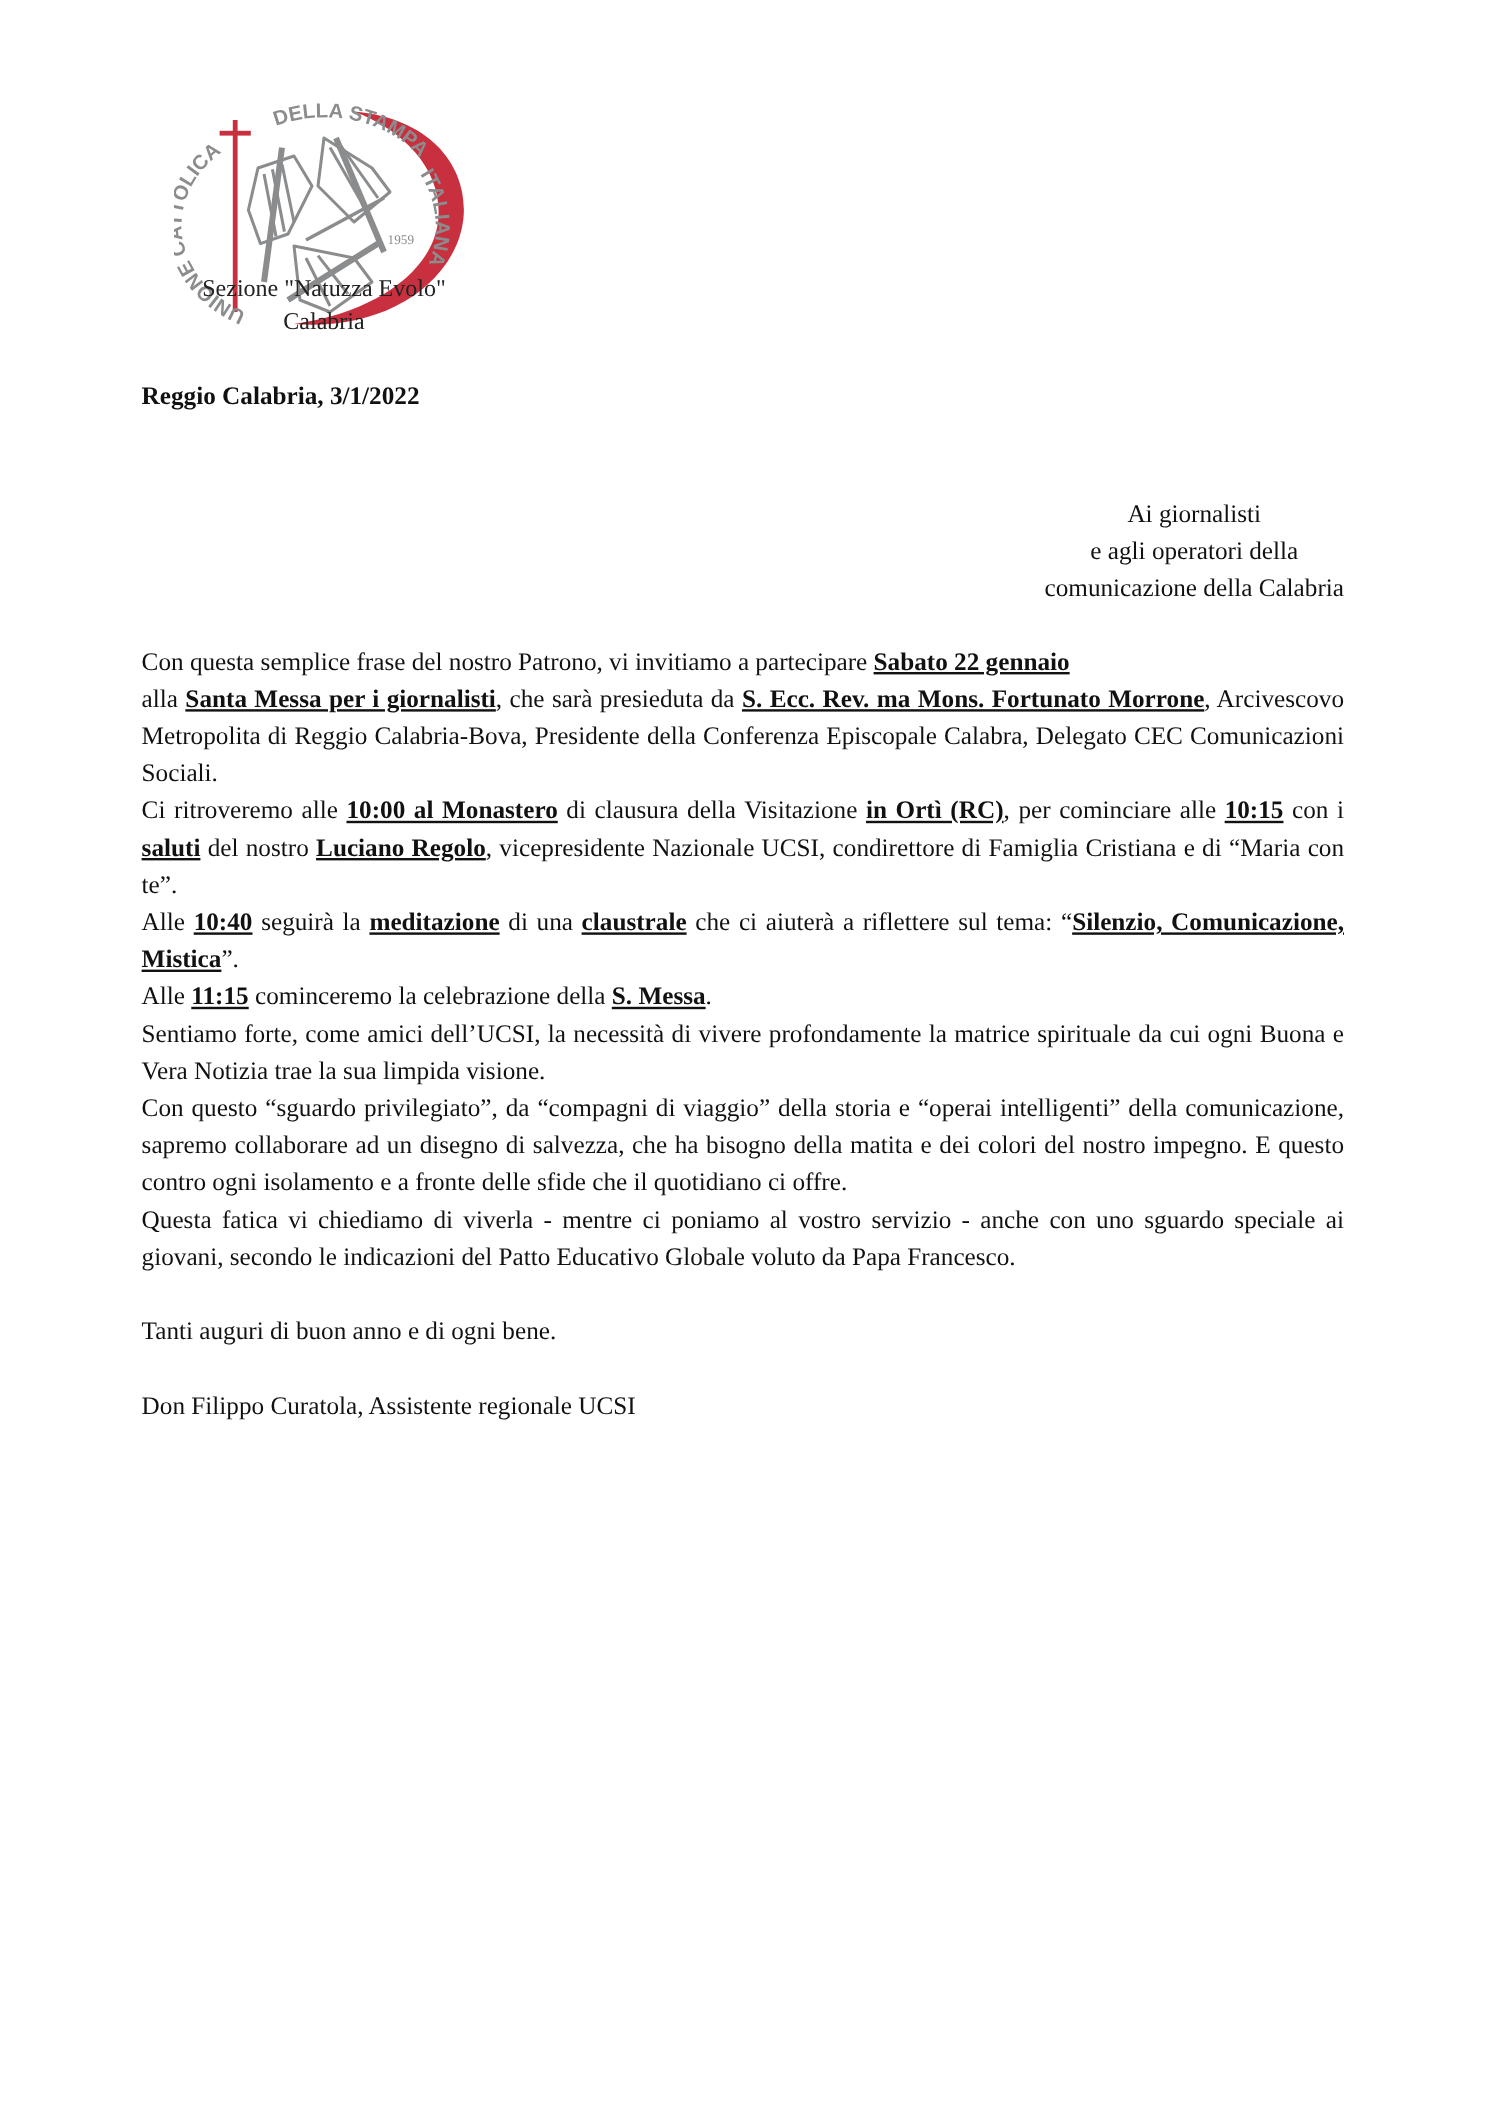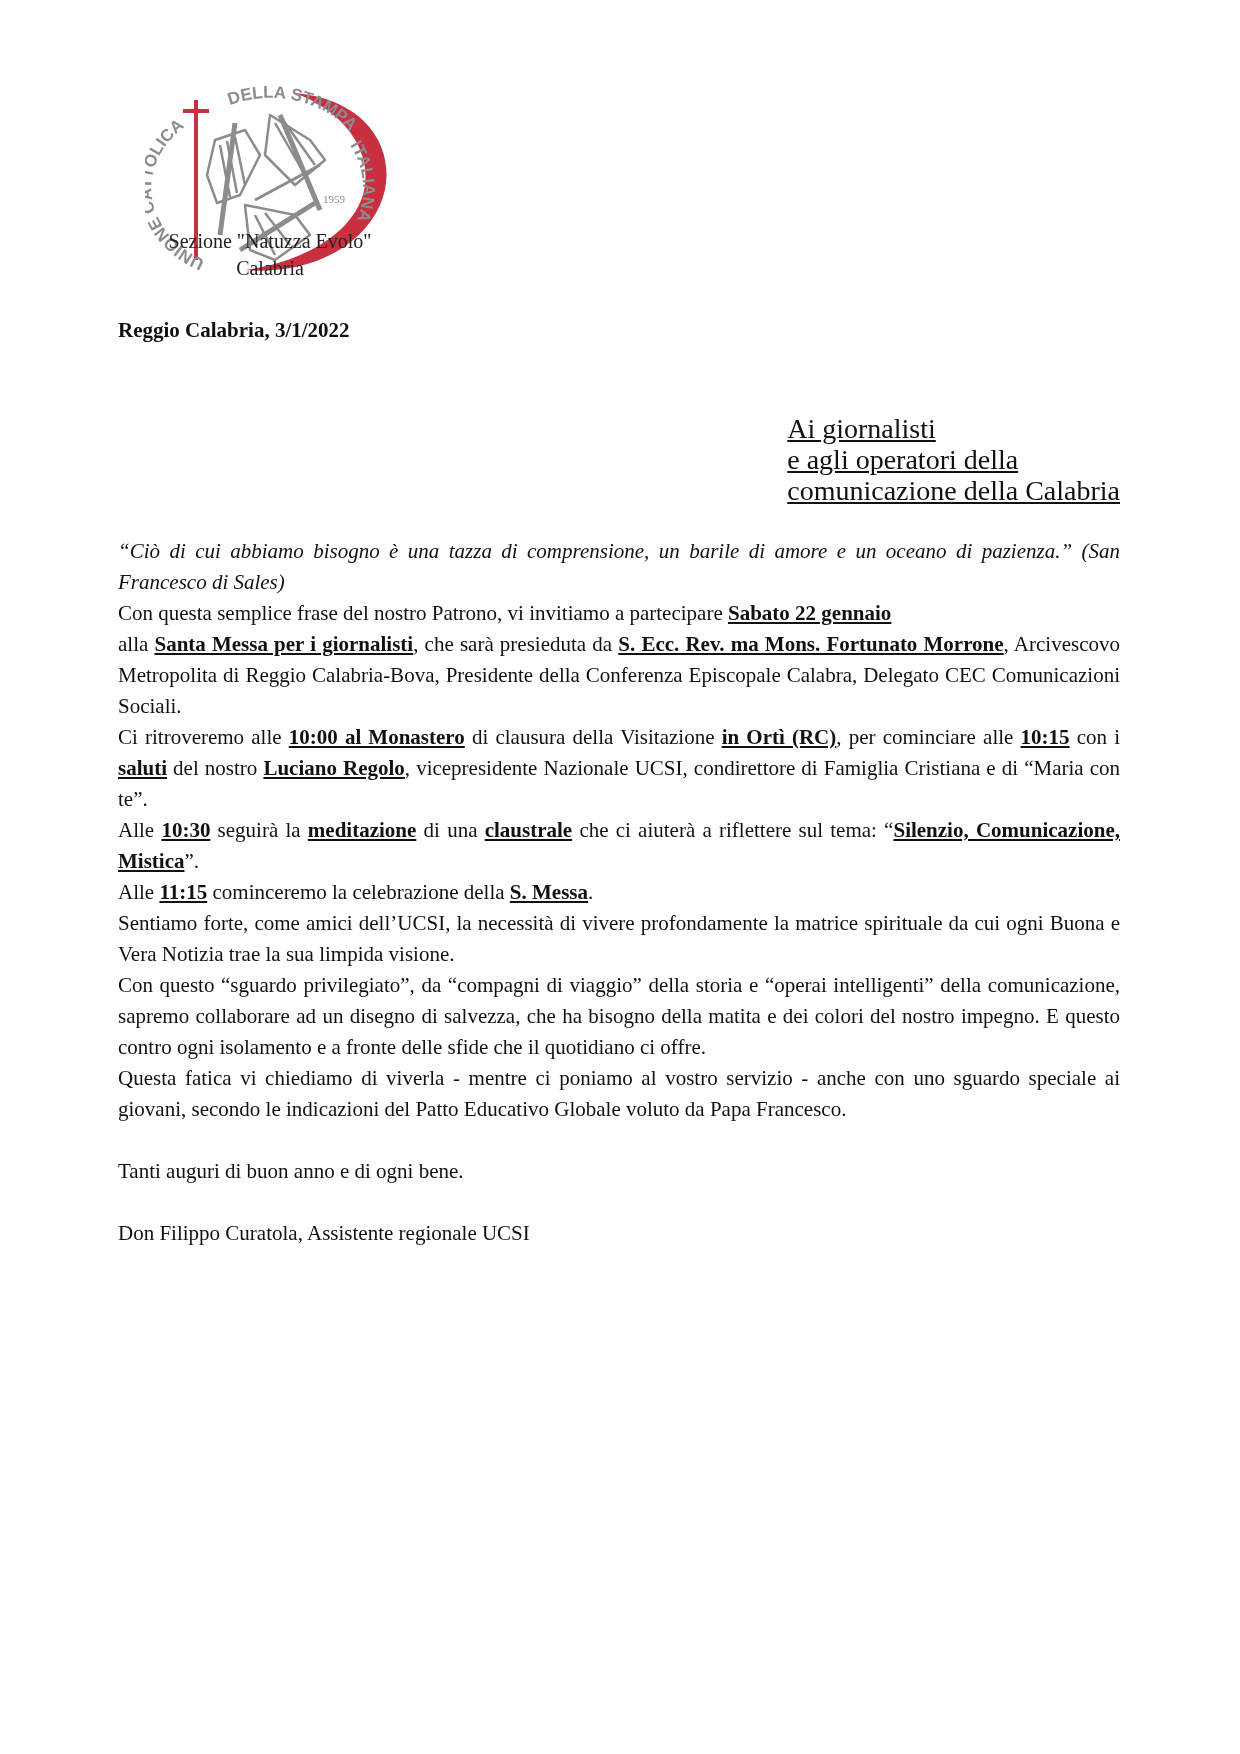--- a/index.html
+++ b/index.html
@@ -2,22 +2,22 @@
 <html><head>
 <meta charset="utf-8">
 <style>
   html, body { margin:0; padding:0; background:#ffffff; }
   body { width:1240px; height:1754px; position:relative; overflow:hidden;
          font-family:"Liberation Serif", "DejaVu Serif", serif; color:#111; }
   .logo { position:absolute; left:145px; top:85px; width:250px; height:200px; }
   .section-name { position:absolute; left:120px; width:300px; text-align:center;
                   font-size:20px; color:#222; line-height:27px; }
   .date { position:absolute; left:118px; top:318px; font-size:21px;font-weight:bold; }
-  .addressee { position:absolute; right:120px; top:413px; text-align:left;
-               font-size:28px; line-height:31px;text-decoration:underline; }
+  .addressee { position:absolute; right:120px; top:413px; text-align:center;
+               font-size:21px; line-height:31px; }
   .body { position:absolute; left:118px; width:1002px; top:536px;
           font-size:21px; line-height:31px; text-align:justify; }
   .body p { margin:0; }
   .body .gap { height:31px; }
   b { font-weight:bold;text-decoration:underline; }
   i { font-style:italic; }
 </style>
 </head>
 <body>
 
@@ -63,24 +63,23 @@
 
 <div class="date">Reggio Calabria, 3/1/2022</div>
 
 <div class="addressee">
   <div>Ai giornalisti</div>
   <div>e agli operatori della</div>
   <div>comunicazione della Calabria</div>
 </div>
 
 <div class="body">
-  <p><i>“Ciò di cui abbiamo bisogno è una tazza di comprensione, un barile di amore e un oceano di pazienza.” (San Francesco di Sales)</i></p>
   <p><span>Con questa semplice frase del nostro Patrono, vi invitiamo a partecipare </span><b>Sabato 22 gennaio</b><br><span>alla </span><b>Santa Messa per i giornalisti</b><span>, che sarà presieduta da </span><b>S. Ecc. Rev. ma Mons. Fortunato Morrone</b><span>, Arcivescovo Metropolita di Reggio Calabria-Bova, Presidente della Conferenza Episcopale Calabra, Delegato CEC Comunicazioni Sociali.</span></p>
   <p><span>Ci ritroveremo alle </span><b>10:00 al Monastero</b><span> di clausura della Visitazione </span><b>in Ortì (RC)</b><span>, per cominciare alle </span><b>10:15</b><span> con i </span><b>saluti</b><span> del nostro </span><b>Luciano Regolo</b><span>, vicepresidente Nazionale UCSI, condirettore di Famiglia Cristiana e di “Maria con te”.</span></p>
-  <p><span>Alle </span><b>10:30</b><span> seguirà la </span><b>meditazione</b><span> di una </span><b>claustrale</b><span> che ci aiuterà a riflettere sul tema: “</span><b>Silenzio, Comunicazione, Mistica</b><span>”.</span></p>
+  <p><span>Alle </span><b>10:40</b><span> seguirà la </span><b>meditazione</b><span> di una </span><b>claustrale</b><span> che ci aiuterà a riflettere sul tema: “</span><b>Silenzio, Comunicazione, Mistica</b><span>”.</span></p>
   <p><span>Alle </span><b>11:15</b><span> cominceremo la celebrazione della </span><b>S. Messa</b><span>.</span></p>
   <p>Sentiamo forte, come amici dell’UCSI, la necessità di vivere profondamente la matrice spirituale da cui ogni Buona e Vera Notizia trae la sua limpida visione.</p>
   <p>Con questo “sguardo privilegiato”, da “compagni di viaggio” della storia e “operai intelligenti” della comunicazione, sapremo collaborare ad un disegno di salvezza, che ha bisogno della matita e dei colori del nostro impegno. E questo contro ogni isolamento e a fronte delle sfide che il quotidiano ci offre.</p>
   <p>Questa fatica vi chiediamo di viverla - mentre ci poniamo al vostro servizio - anche con uno sguardo speciale ai giovani, secondo le indicazioni del Patto Educativo Globale voluto da Papa Francesco.</p>
   <div class="gap"></div>
   <p>Tanti auguri di buon anno e di ogni bene.</p>
   <div class="gap"></div>
   <p>Don Filippo Curatola, Assistente regionale UCSI</p>
 </div>
 

